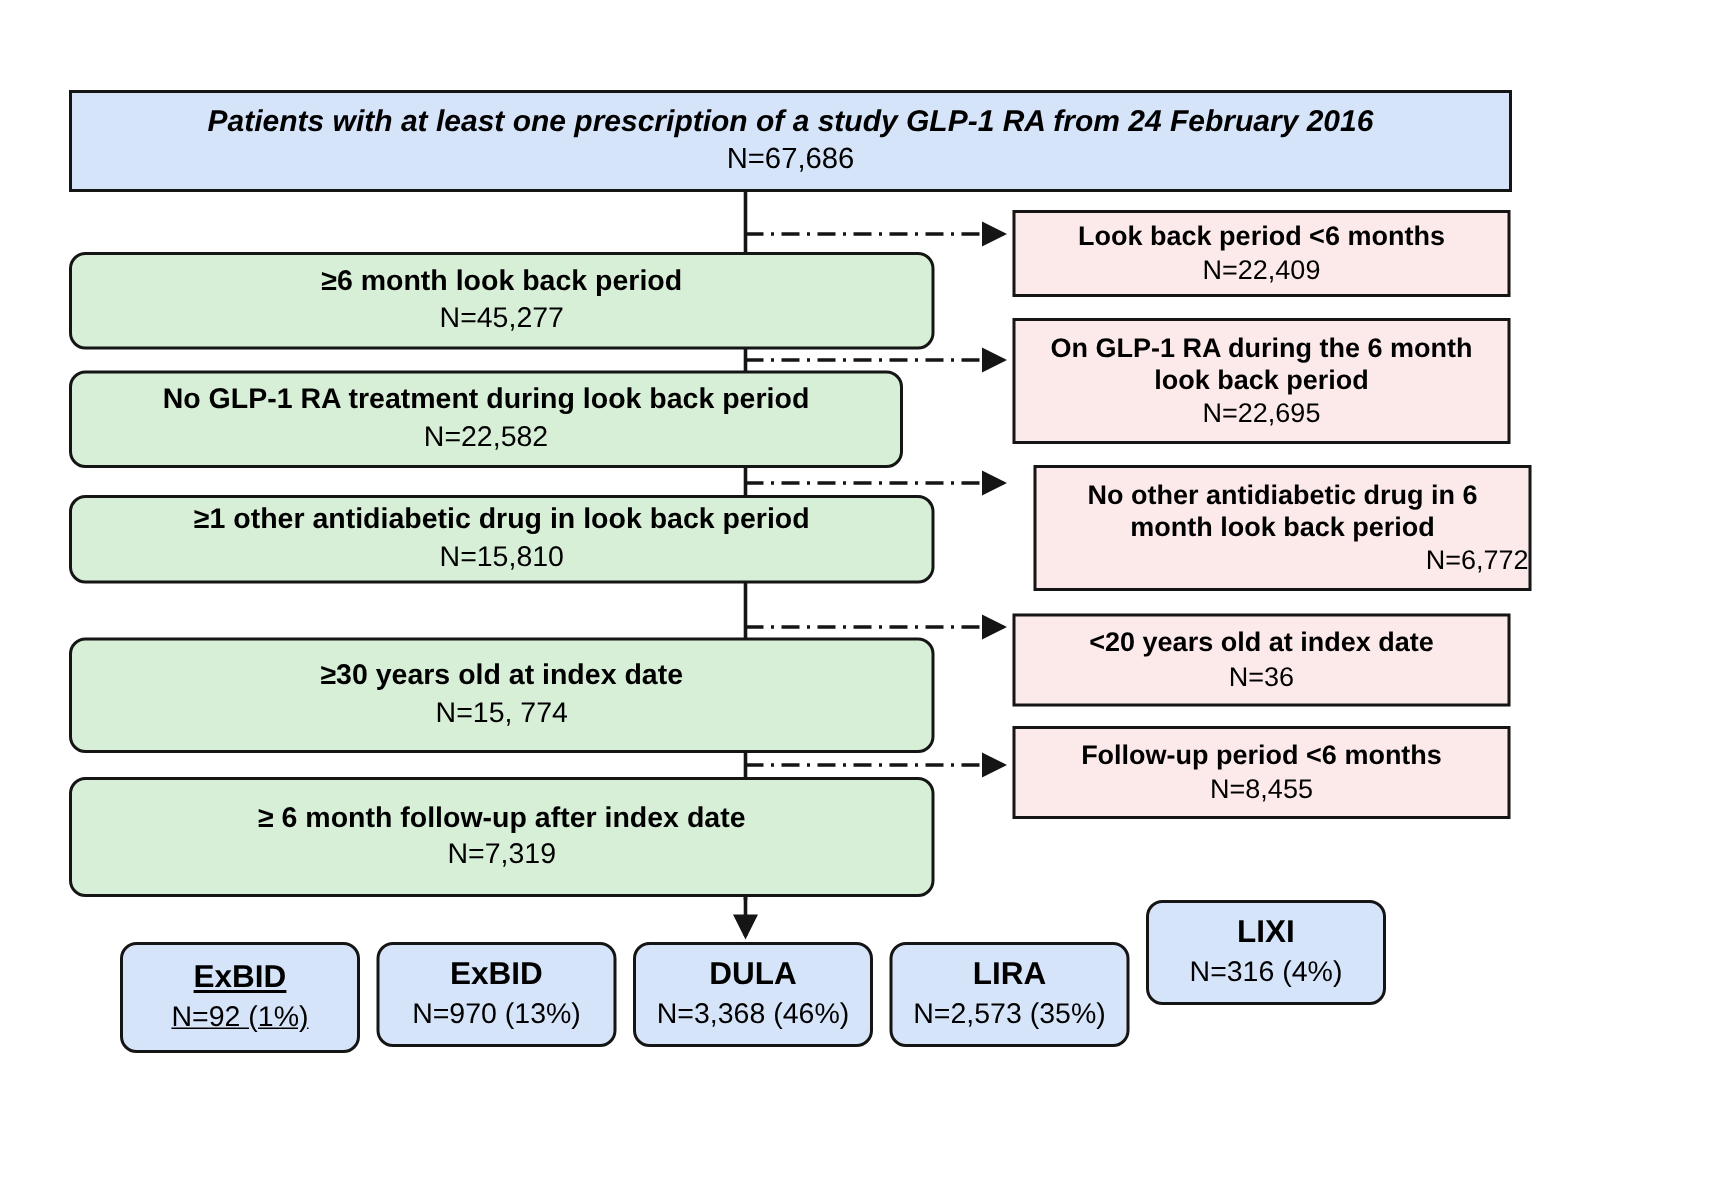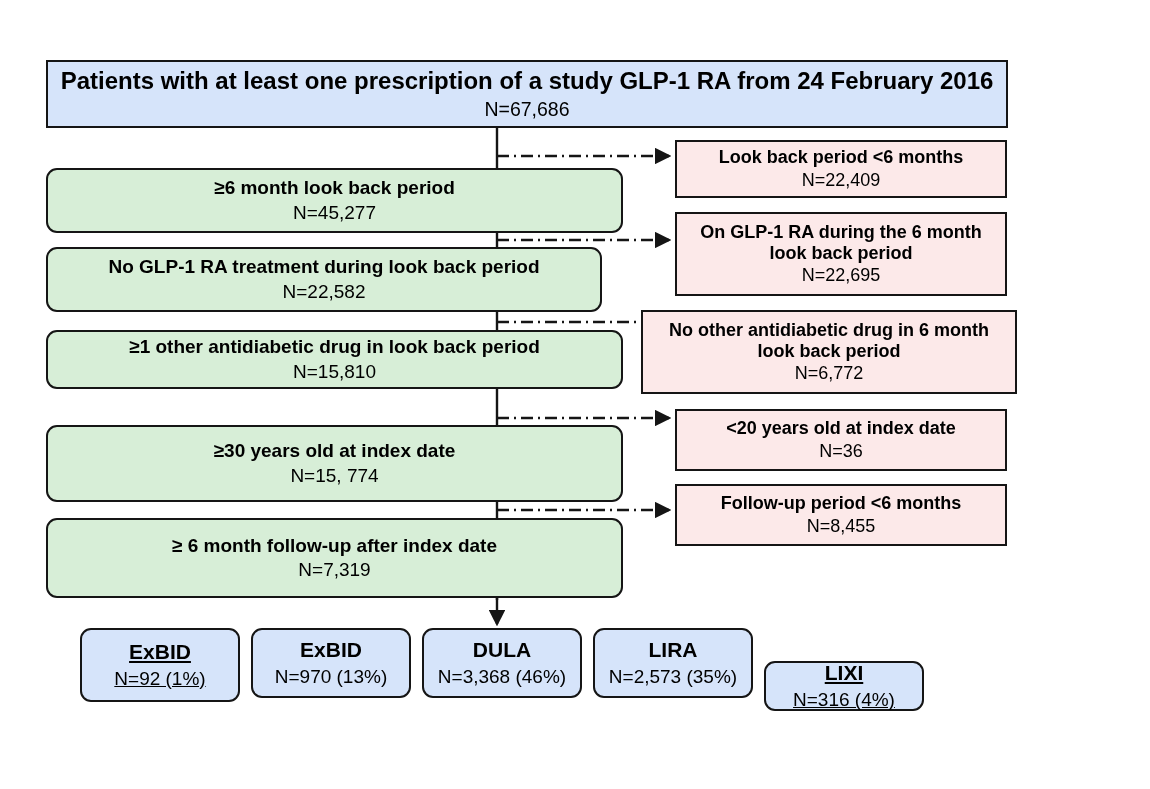--- a/index.html
+++ b/index.html
@@ -52,21 +52,21 @@
   
   .box-pink {
     background: #fce9e9;
     border-radius: 0;
   }
   
   .box-cohort {
     background: #d6e4fa;
     border-radius: 11px;
   }
-  #top-box .title { font-size: 24px; }
+  #top-box .title { font-size: 20px; font-style: italic; }
   #top-box .count { font-size: 19.5px; margin-top: 2px; }
 
   .box-green .title { font-size: 19px; }
   .box-green .count { font-size: 19px; margin-top: 2px; }
 
   .box-pink .title { font-size: 18px; padding: 0 6px; }
   .box-pink .count { font-size: 18px; margin-top: 1px; }
 
   .box-cohort .title { font-size: 21px; }
   .box-cohort .count { font-size: 19px; margin-top: 3px; }
@@ -139,21 +139,21 @@
   <div class="node box-pink" style="left:675px; top:140px; width:332px; height:58px;">
     <div class="title">Look back period &lt;6 months</div>
     <div class="count">N=22,409</div>
   </div>
 
   <div class="node box-pink" style="left:675px; top:212px; width:332px; height:84px;">
     <div class="title">On GLP-1 RA during the 6 month look back period</div>
     <div class="count">N=22,695</div>
   </div>
 
-  <div class="node box-pink" style="left:641px; top:310px; width:376px; height:84px;">
+  <div class="node box-pink" style="left:689px; top:310px; width:332px; height:84px;align-items:flex-end;">
     <div class="title">No other antidiabetic drug in 6 month look back period</div>
     <div class="count">N=6,772</div>
   </div>
 
   <div class="node box-pink" style="left:675px; top:409px; width:332px; height:62px;">
     <div class="title">&lt;20 years old at index date</div>
     <div class="count">N=36</div>
   </div>
 
   <div class="node box-pink" style="left:675px; top:484px; width:332px; height:62px;">
@@ -174,18 +174,18 @@
   <div class="node box-cohort" style="left:422px; top:628px; width:160px; height:70px;">
     <div class="title">DULA</div>
     <div class="count">N=3,368 (46%)</div>
   </div>
 
   <div class="node box-cohort" style="left:593px; top:628px; width:160px; height:70px;">
     <div class="title">LIRA</div>
     <div class="count">N=2,573 (35%)</div>
   </div>
 
-  <div class="node box-cohort" style="left:764px; top:661px; width:160px; height:50px;text-decoration:underline;">
+  <div class="node box-cohort" style="left:764px; top:600px; width:160px; height:70px;">
     <div class="title">LIXI</div>
     <div class="count">N=316 (4%)</div>
   </div>
 
 </div>
 
 </body></html>

